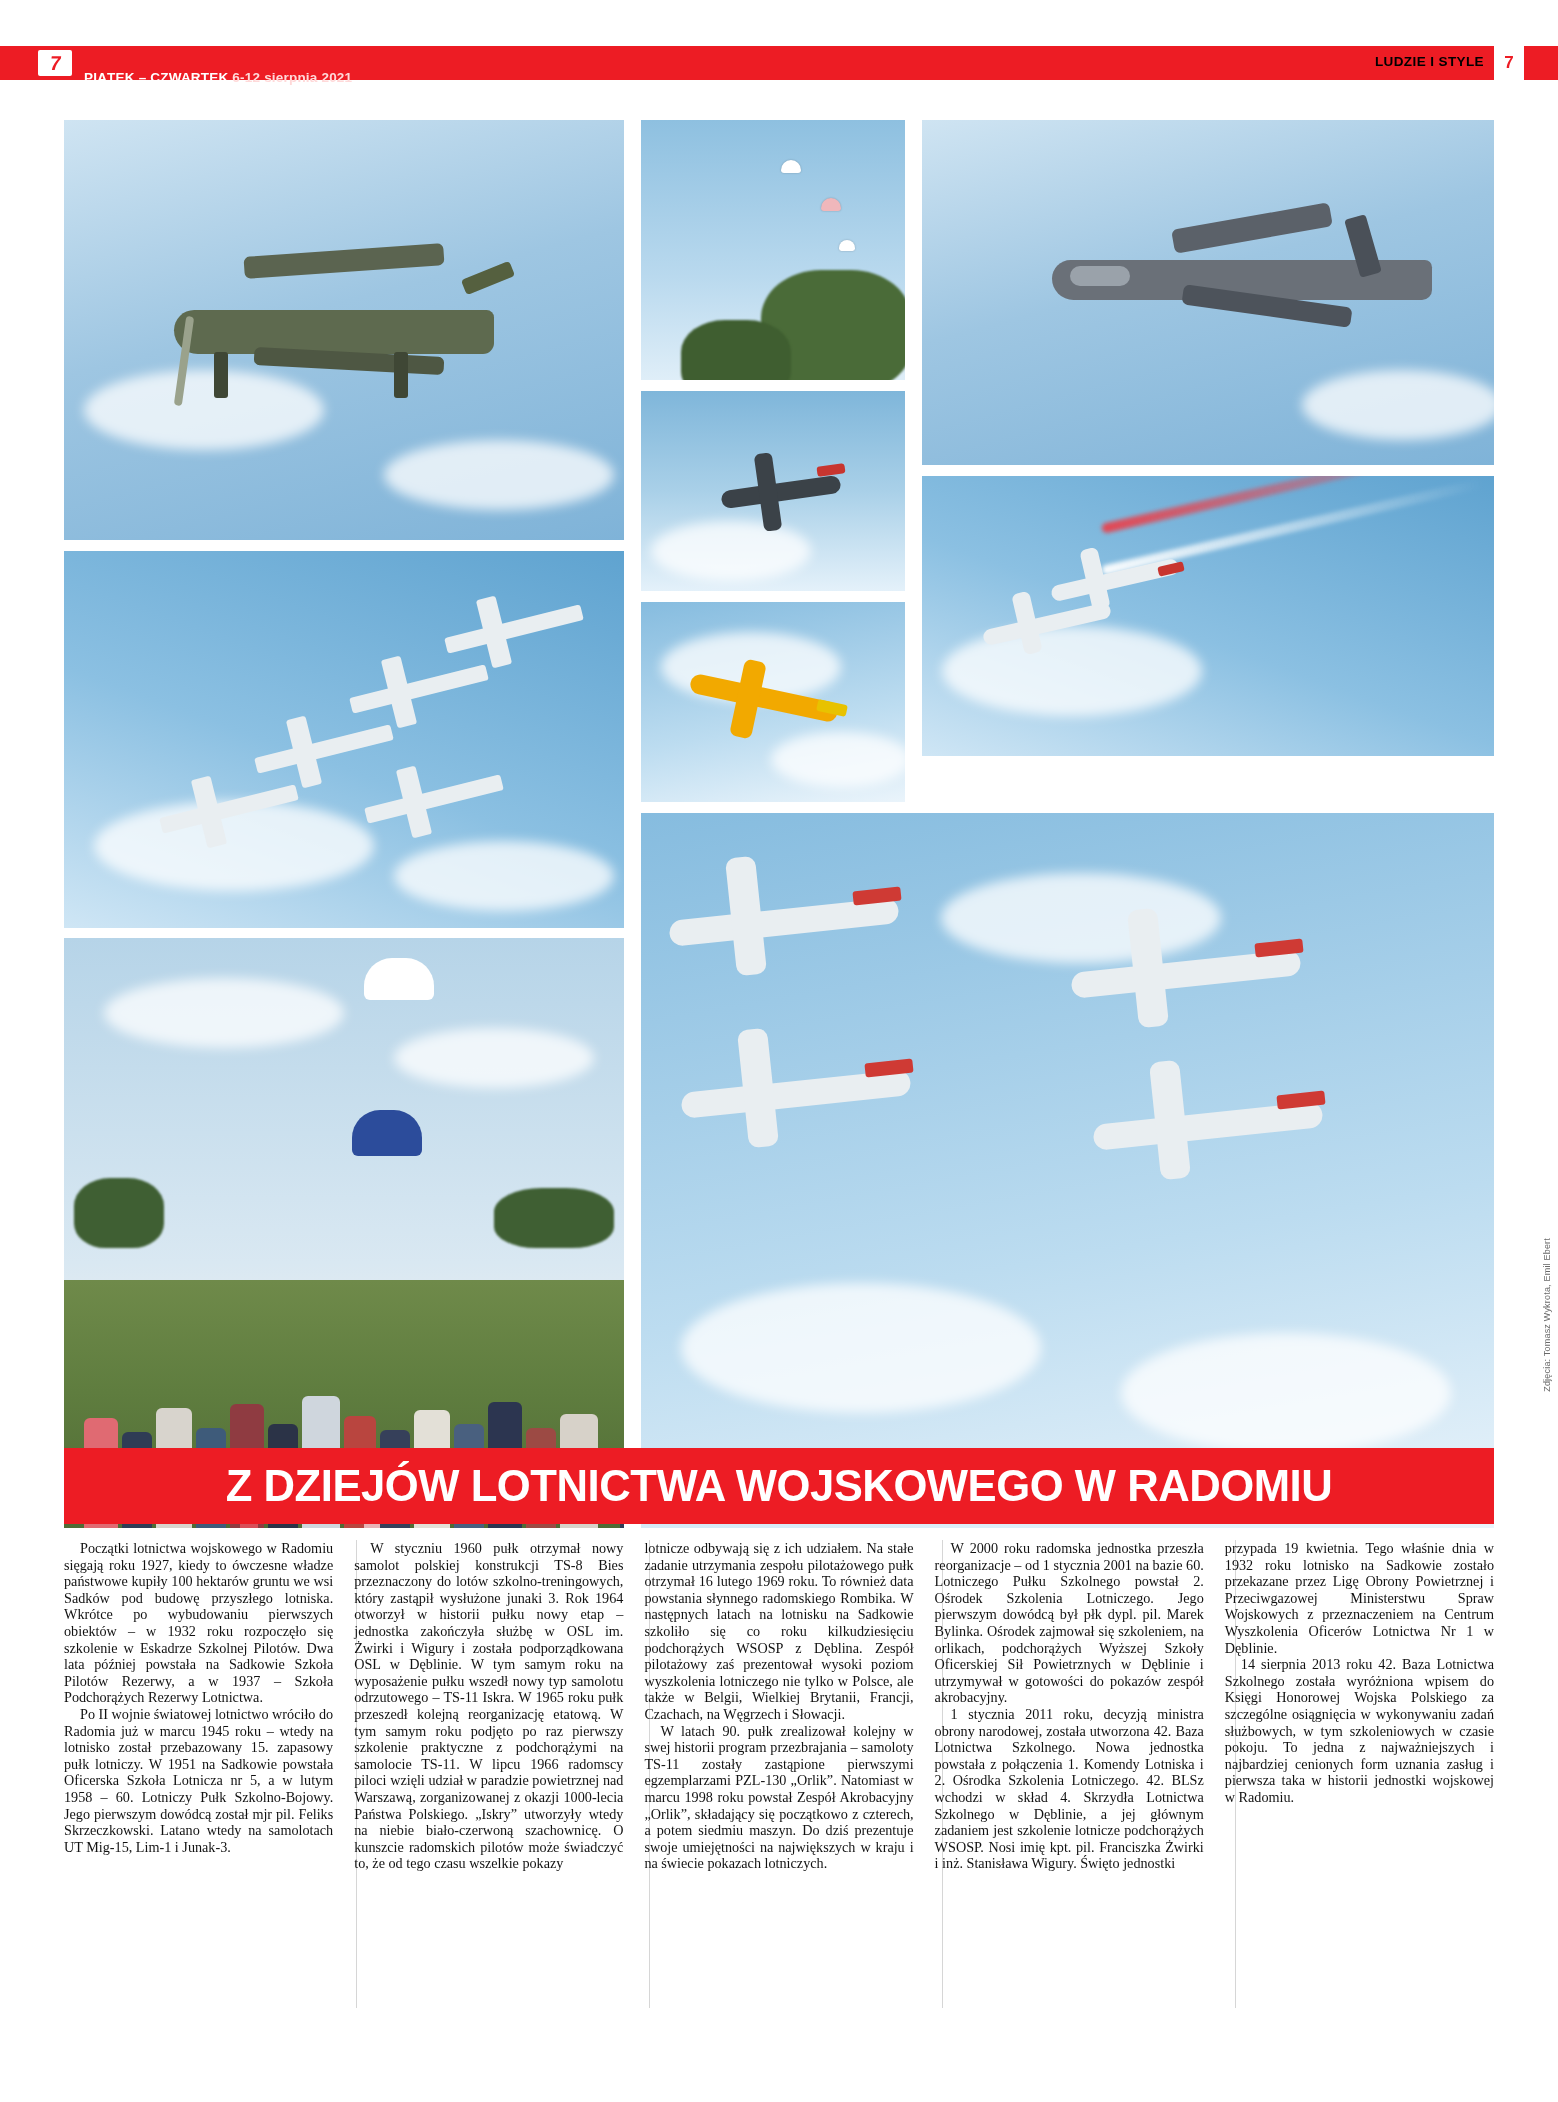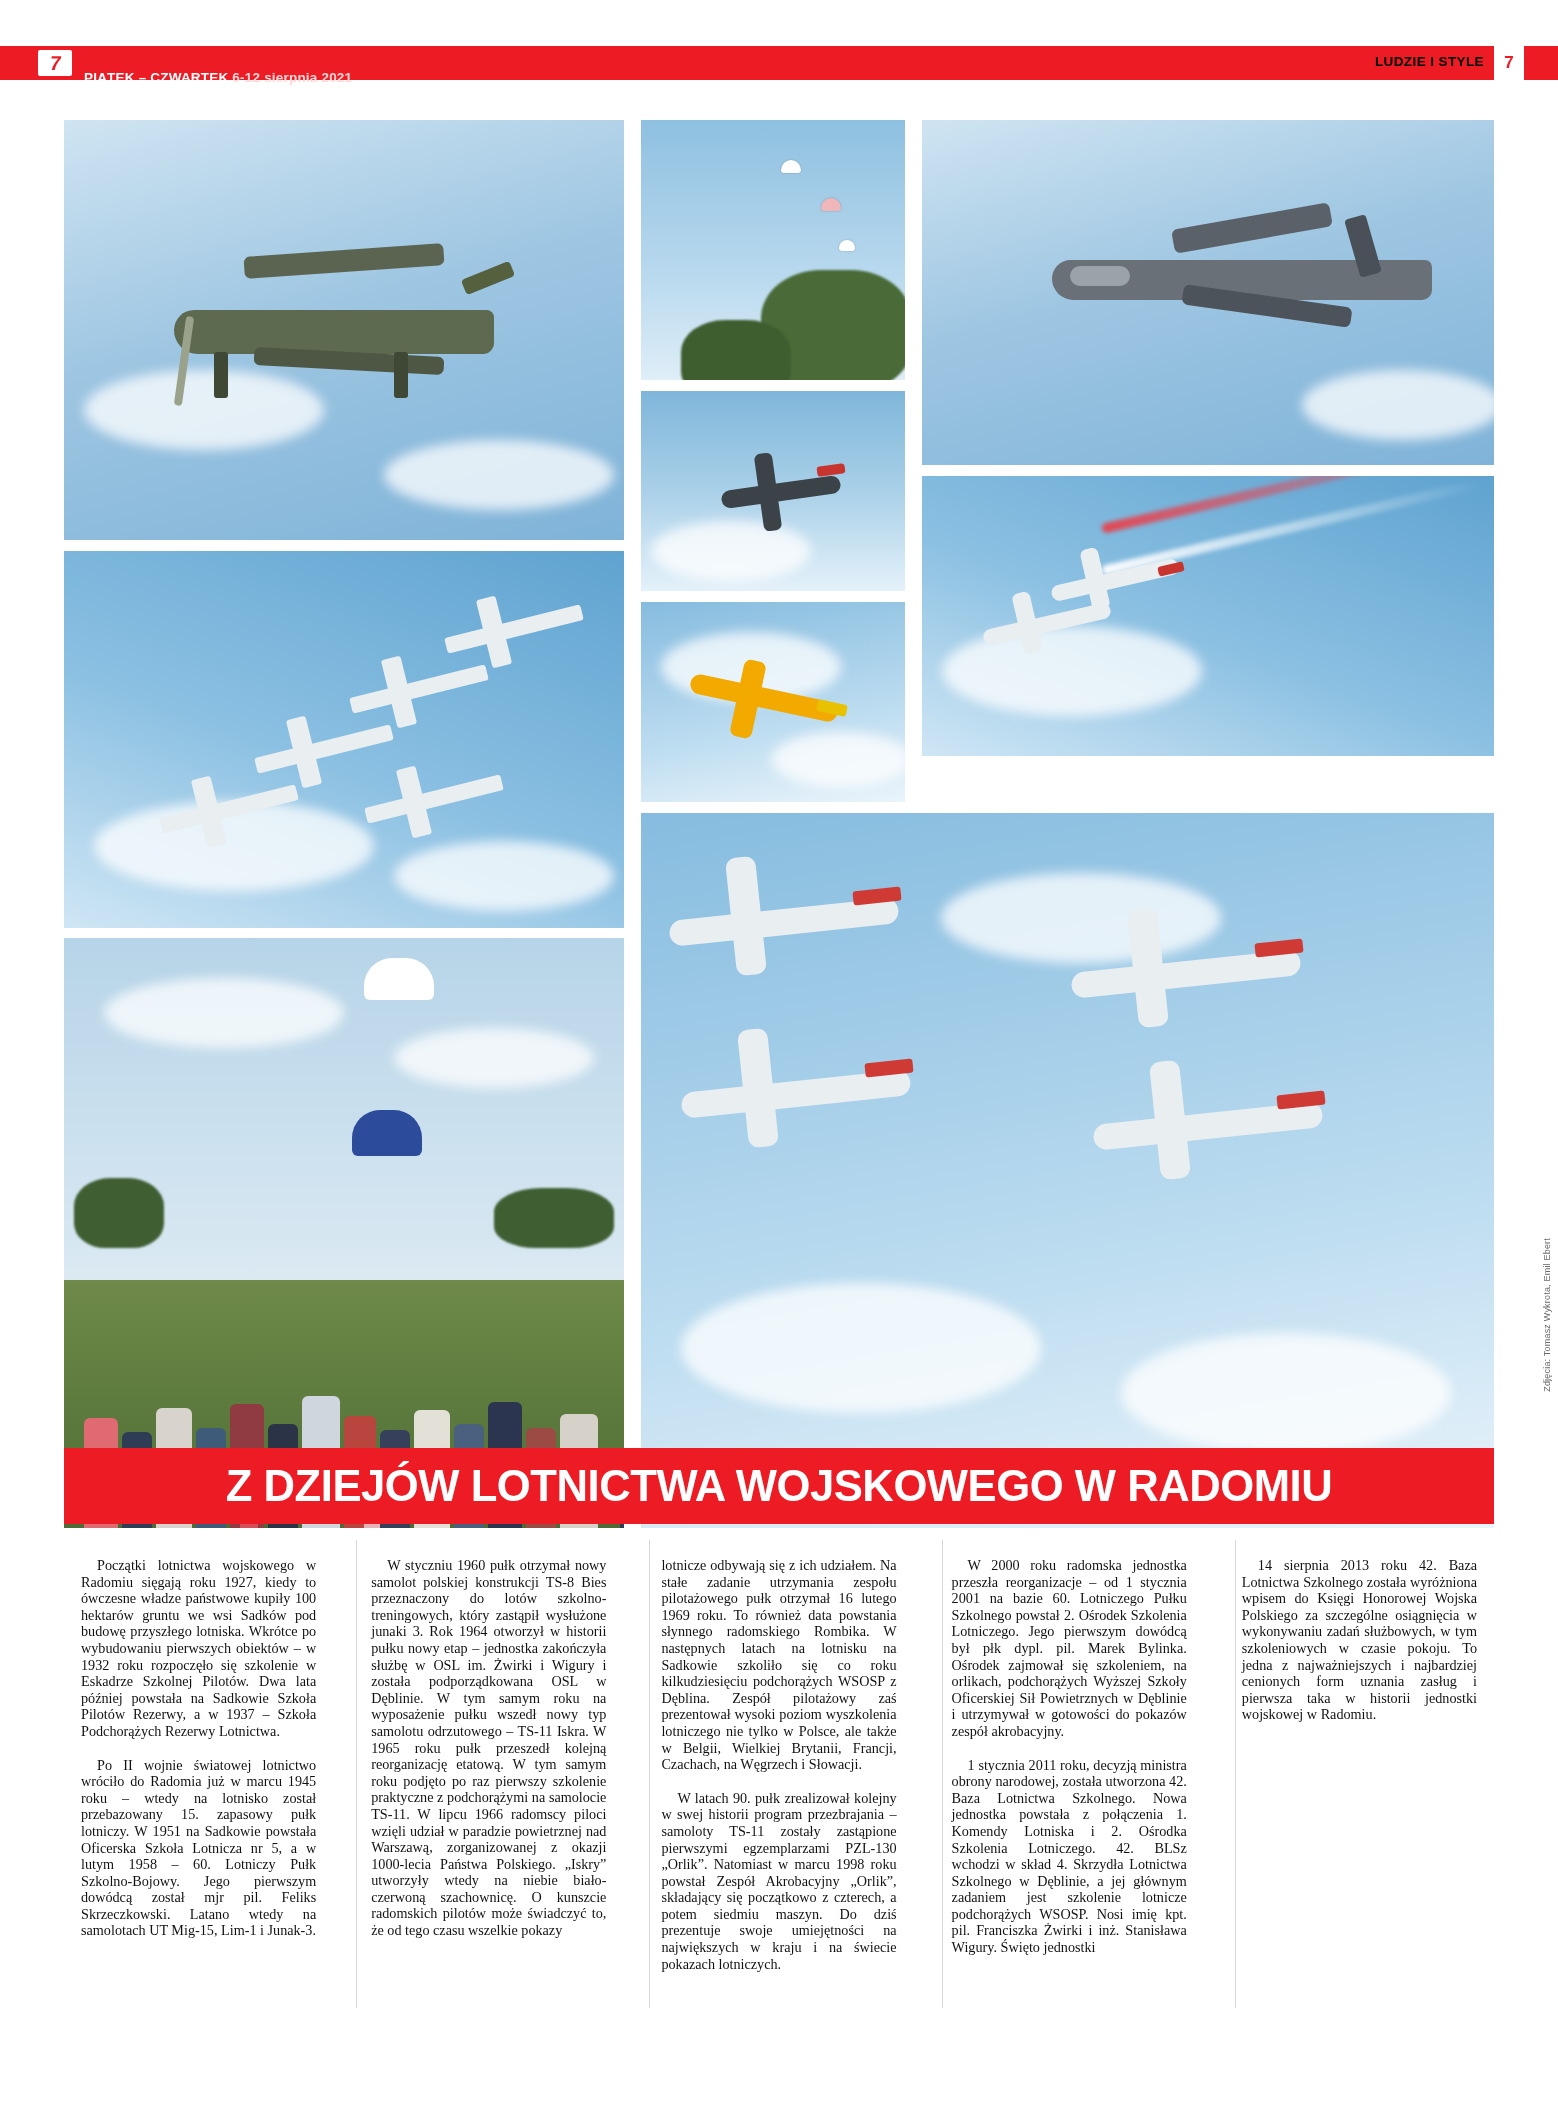--- a/index.html
+++ b/index.html
@@ -213,21 +213,21 @@
   }
   .col {
     width: 272px;
     font-size: 14.2px;
     line-height: 16.6px;
     text-align: justify;
     color: #111111;
     hyphens: auto;
   }
   .col p {
-    margin: 17px;
+    margin: 0;
     text-indent: 16px;
   }
   .col p.first {
     text-indent: 16px;
   }
 
   .col-divider {
     position: absolute;
     top: 1540px;
     width: 1px;
@@ -402,18 +402,19 @@
     </div>
     <div class="col">
       <p class="first" style="text-indent:0">lotnicze odbywają się z ich udziałem. Na stałe zadanie utrzymania zespołu pilotażowego pułk otrzymał 16 lutego 1969 roku. To również data powstania słynnego radomskiego Rombika. W następnych latach na lotnisku na Sadkowie szkoliło się co roku kilkudziesięciu podchorążych WSOSP z Dęblina. Zespół pilotażowy zaś prezentował wysoki poziom wyszkolenia lotniczego nie tylko w Polsce, ale także w Belgii, Wielkiej Brytanii, Francji, Czachach, na Węgrzech i Słowacji.</p>
       <p>W latach 90. pułk zrealizował kolejny w swej historii program przezbrajania – samoloty TS-11 zostały zastąpione pierwszymi egzemplarzami PZL-130 „Orlik”. Natomiast w marcu 1998 roku powstał Zespół Akrobacyjny „Orlik”, składający się początkowo z czterech, a potem siedmiu maszyn. Do dziś prezentuje swoje umiejętności na największych w kraju i na świecie pokazach lotniczych.</p>
     </div>
     <div class="col">
       <p class="first">W 2000 roku radomska jednostka przeszła reorganizacje – od 1 stycznia 2001 na bazie 60. Lotniczego Pułku Szkolnego powstał 2. Ośrodek Szkolenia Lotniczego. Jego pierwszym dowódcą był płk dypl. pil. Marek Bylinka. Ośrodek zajmował się szkoleniem, na orlikach, podchorążych Wyższej Szkoły Oficerskiej Sił Powietrznych w Dęblinie i utrzymywał w gotowości do pokazów zespół akrobacyjny.</p>
       <p>1 stycznia 2011 roku, decyzją ministra obrony narodowej, została utworzona 42. Baza Lotnictwa Szkolnego. Nowa jednostka powstała z połączenia 1. Komendy Lotniska i 2. Ośrodka Szkolenia Lotniczego. 42. BLSz wchodzi w skład 4. Skrzydła Lotnictwa Szkolnego w Dęblinie, a jej głównym zadaniem jest szkolenie lotnicze podchorążych WSOSP. Nosi imię kpt. pil. Franciszka Żwirki i inż. Stanisława Wigury. Święto jednostki</p>
     </div>
     <div class="col">
+      <p class="first" style="text-indent:0">przypada 19 kwietnia. Tego właśnie dnia w 1932 roku lotnisko na Sadkowie zostało przekazane przez Ligę Obrony Powietrznej i Przeciwgazowej Ministerstwu Spraw Wojskowych z przeznaczeniem na Centrum Wyszkolenia Oficerów Lotnictwa Nr 1 w Dęblinie.</p>
       <p>14 sierpnia 2013 roku 42. Baza Lotnictwa Szkolnego została wyróżniona wpisem do Księgi Honorowej Wojska Polskiego za szczególne osiągnięcia w wykonywaniu zadań służbowych, w tym szkoleniowych w czasie pokoju. To jedna z najważniejszych i najbardziej cenionych form uznania zasług i pierwsza taka w historii jednostki wojskowej w Radomiu.</p>
     </div>
   </div>
 
   <div class="footer-rule"></div>
 </div>
 
 </body></html>

